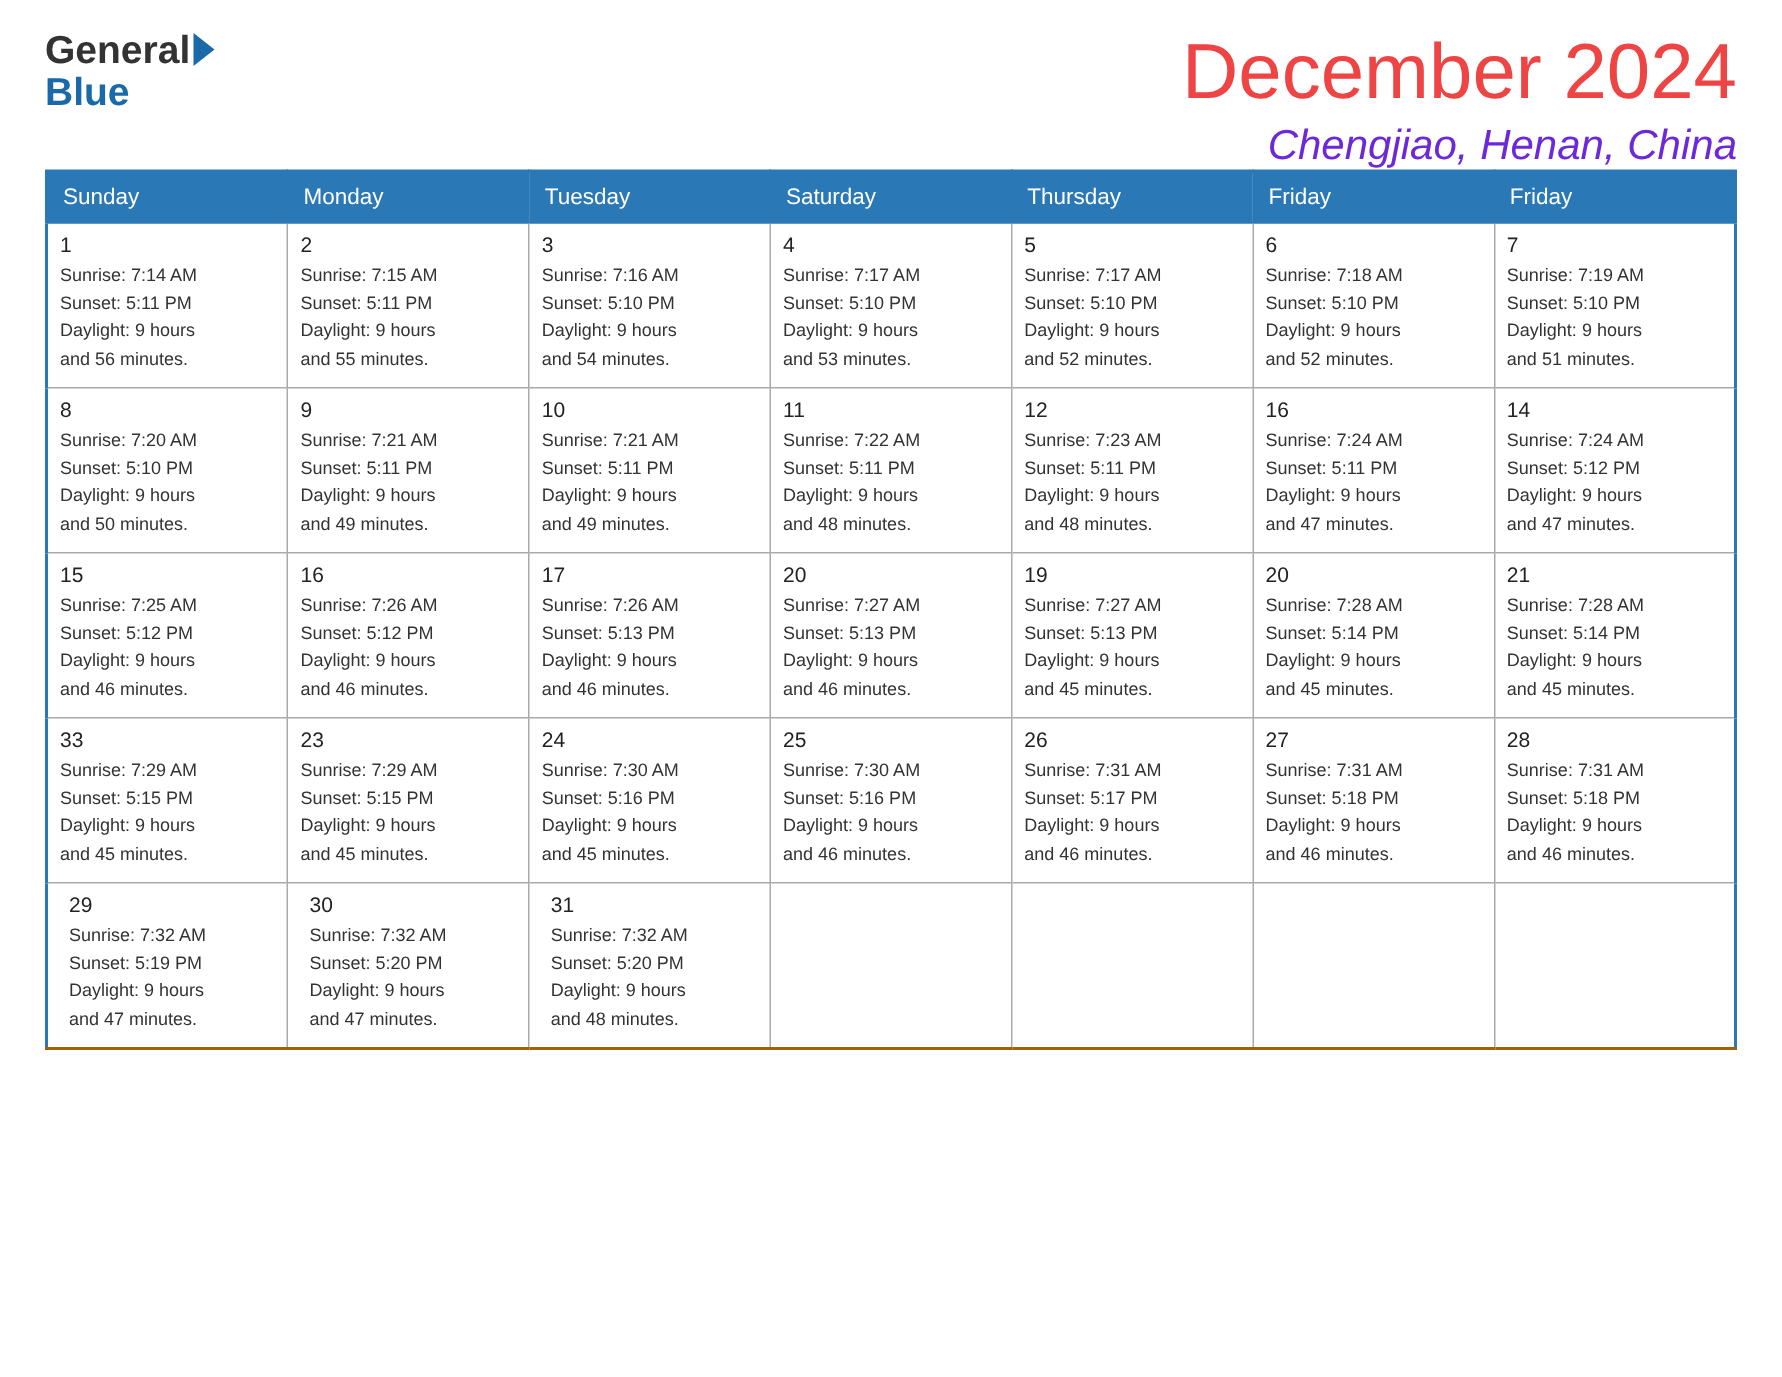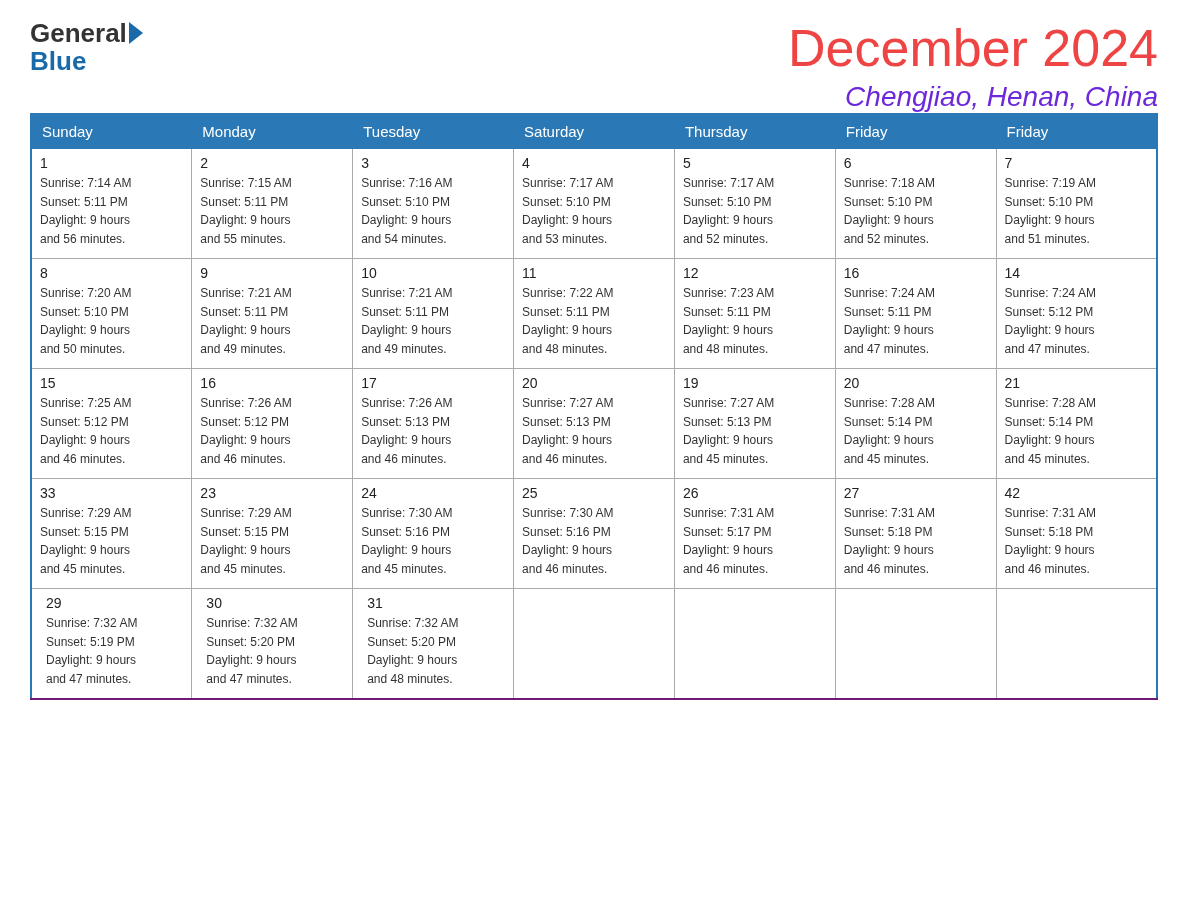--- a/index.html
+++ b/index.html
@@ -91,21 +91,21 @@
       display: block;
       margin-bottom: 3px;
       color: #222;
     }
     .day-info {
       font-size: 12px;
       line-height: 1.55;
       color: #333;
     }
     tbody tr:last-child td {
-      border-bottom: 2px solid #701a75;
+      border-bottom: 2px solid #a16207;
       padding-left: 14px;
     }
     thead tr th:first-child {
       border-left: 2px solid #2a78b5;
     }
     thead tr th:last-child {
       border-right: 2px solid #2a78b5;
     }
     thead tr {
       border-top: 2px solid #2a78b5;
@@ -256,21 +256,21 @@
         </td>
         <td>
           <span class="day-number">26</span>
           <div class="day-info">Sunrise: 7:31 AM<br>Sunset: 5:17 PM<br>Daylight: 9 hours<br>and 46 minutes.</div>
         </td>
         <td>
           <span class="day-number">27</span>
           <div class="day-info">Sunrise: 7:31 AM<br>Sunset: 5:18 PM<br>Daylight: 9 hours<br>and 46 minutes.</div>
         </td>
         <td>
-          <span class="day-number">42</span>
+          <span class="day-number">28</span>
           <div class="day-info">Sunrise: 7:31 AM<br>Sunset: 5:18 PM<br>Daylight: 9 hours<br>and 46 minutes.</div>
         </td>
       </tr>
       <tr>
         <td>
           <span class="day-number">29</span>
           <div class="day-info">Sunrise: 7:32 AM<br>Sunset: 5:19 PM<br>Daylight: 9 hours<br>and 47 minutes.</div>
         </td>
         <td>
           <span class="day-number">30</span>

